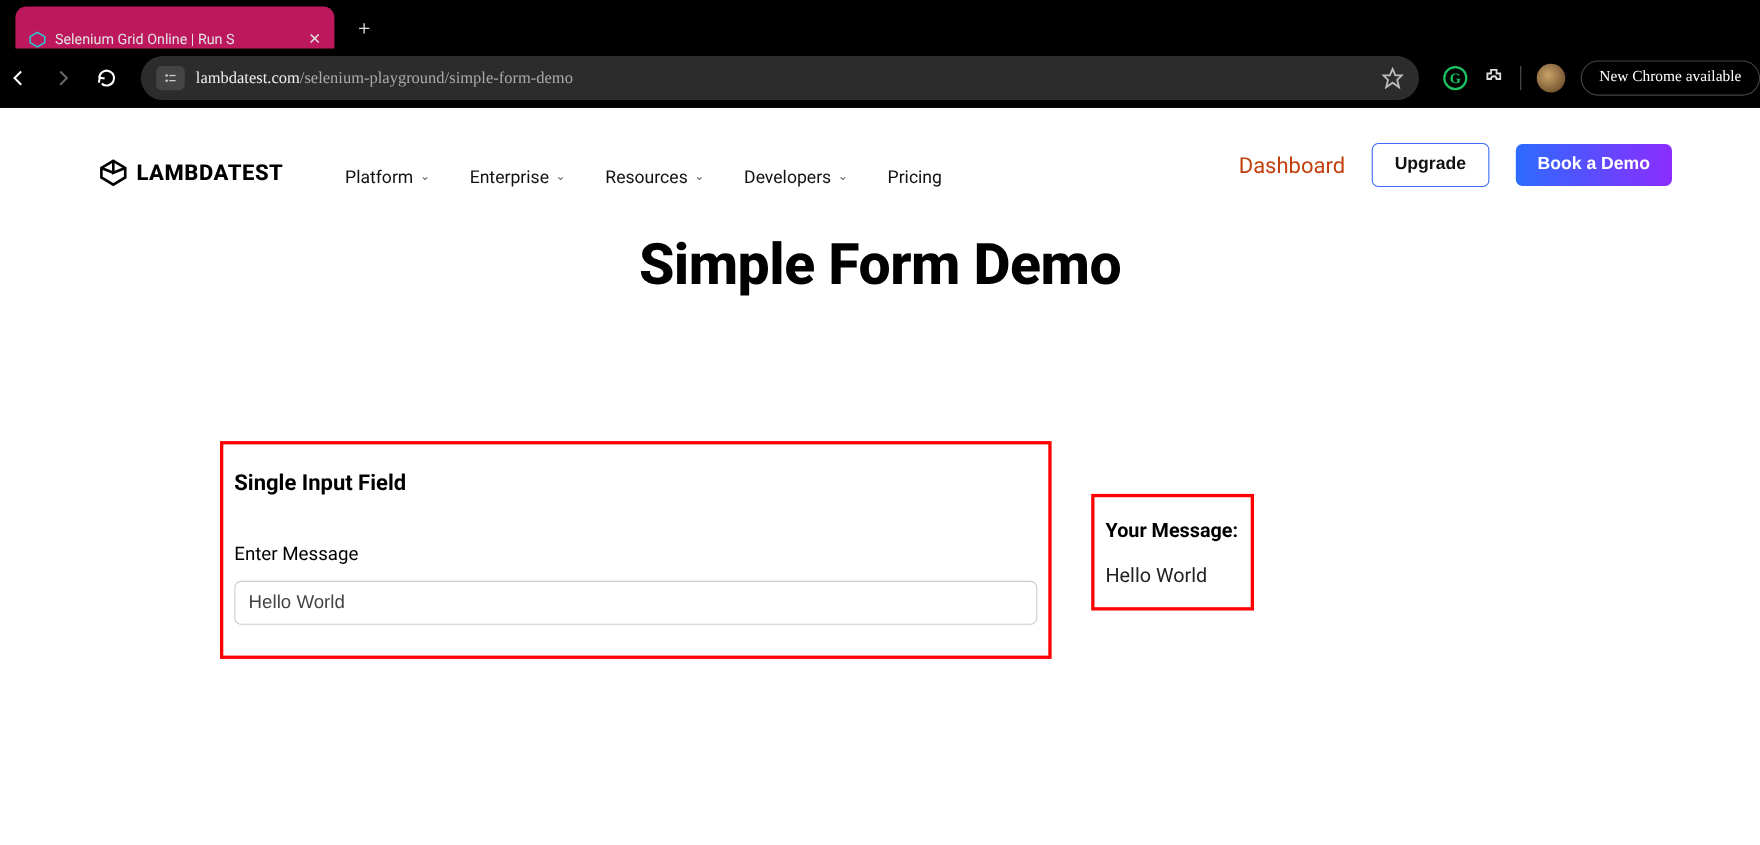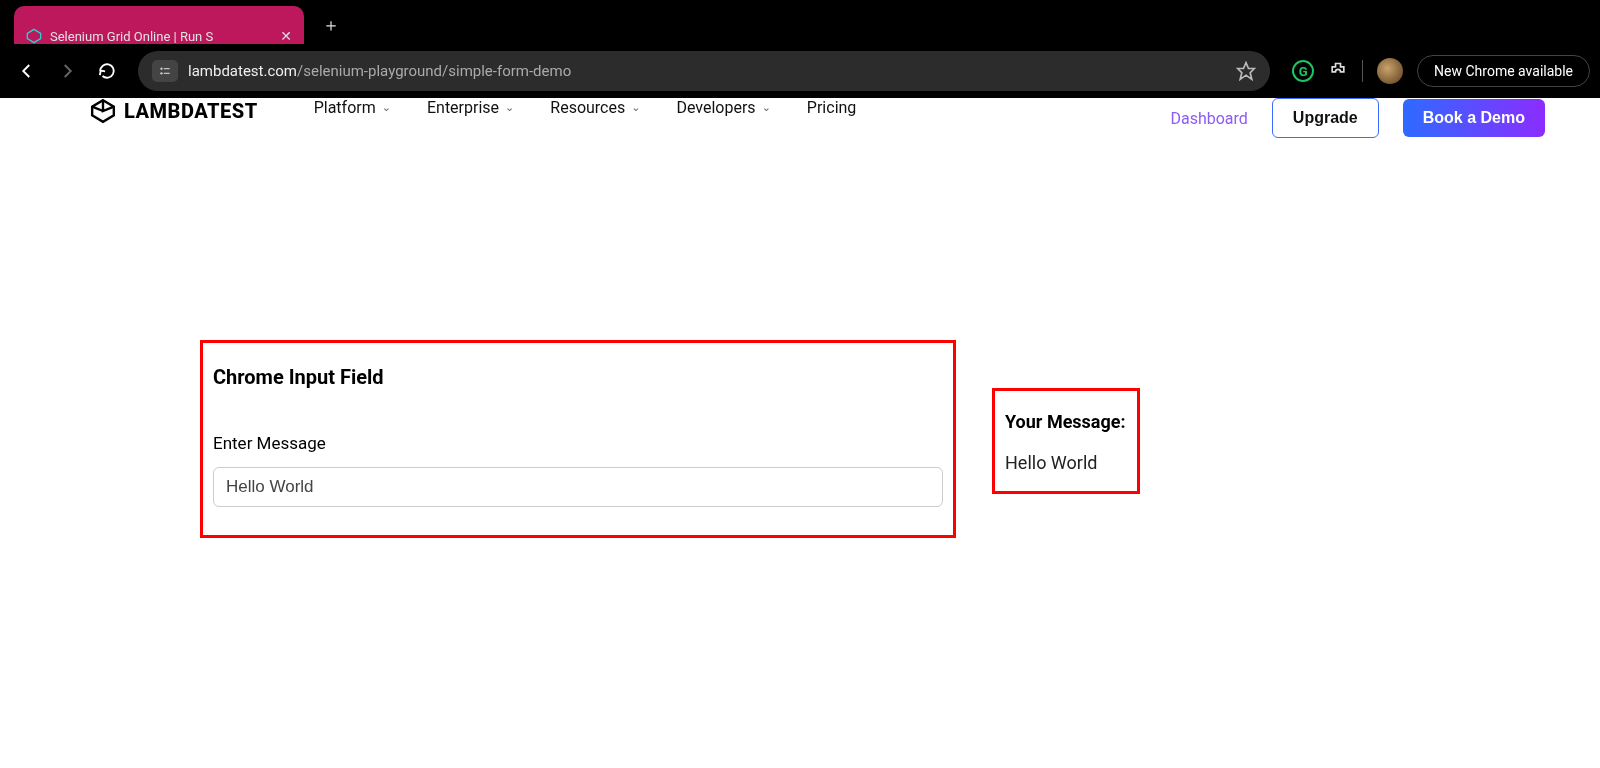--- a/index.html
+++ b/index.html
@@ -64,22 +64,23 @@
     display: flex;
     align-items: center;
     justify-content: center;
     cursor: pointer;
   }
   .toolbar {
     background: #000;
     height: 54px;
     display: flex;
     align-items: center;
-    padding: 0 10px;
+    padding: 0 0;
     gap: 6px;
+    font-family: Liberation Serif, serif;
   }
   .nav-btn {
     width: 34px;
     height: 34px;
     display: flex;
     align-items: center;
     justify-content: center;
     color: #ddd;
     cursor: pointer;
     border-radius: 50%;
@@ -153,22 +154,22 @@
     padding: 7px 16px;
     color: #fff;
     font-size: 14px;
     cursor: pointer;
   }
 
   
   .site-header {
     height: 72px;
     display: flex;
-    align-items: flex-start;
-    padding: 0 55px 0 90px;
+    align-items: flex-end;
+    padding: 0 80px 0 90px;
   }
   .logo {
     display: flex;
     align-items: center;
     gap: 8px;
     font-weight: 800;
     font-size: 20px;
     letter-spacing: 0.5px;
   }
   .logo-mark {
@@ -191,22 +192,22 @@
     color: #666;
     font-size: 11px;
   }
   .header-right {
     margin-left: auto;
     display: flex;
     align-items: center;
     gap: 24px;
   }
   .header-link {
-    color: #8b5cf6;
-    font-size: 16px;
+    color: #c2410c;
+    font-size: 20px;
     cursor: pointer;
   }
   .btn {
     border-radius: 6px;
     padding: 10px 20px;
     font-size: 16px;
     font-weight: 600;
     cursor: pointer;
     border: none;
   }
@@ -398,24 +399,25 @@
       </div>
   </div>
   <div class="header-right">
     <span class="header-link">Dashboard</span>
     <button class="btn btn-outline">Upgrade</button>
     <button class="btn btn-grad">Book a Demo</button>
   </div>
 </div>
 
 <div class="page">
+  <h1 class="page-title">Simple Form Demo</h1>
 
   <div class="content-row">
     <div class="form-box">
-      <div class="section-title">Chrome Input Field</div>
+      <div class="section-title">Single Input Field</div>
       <div class="field-label">Enter Message</div>
       <input class="text-input" type="text" value="Hello World" style="">
       <br>
     </div>
 
     <div class="result-box">
       <div class="result-label">Your Message:</div>
       <div class="result-value">Hello World</div>
     </div>
   </div>

